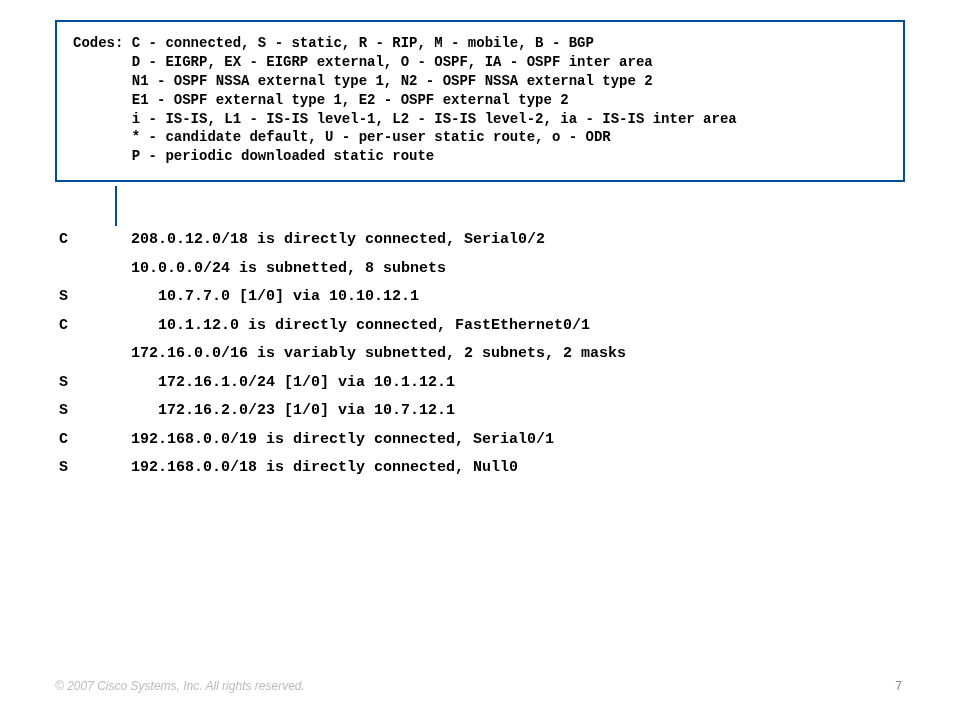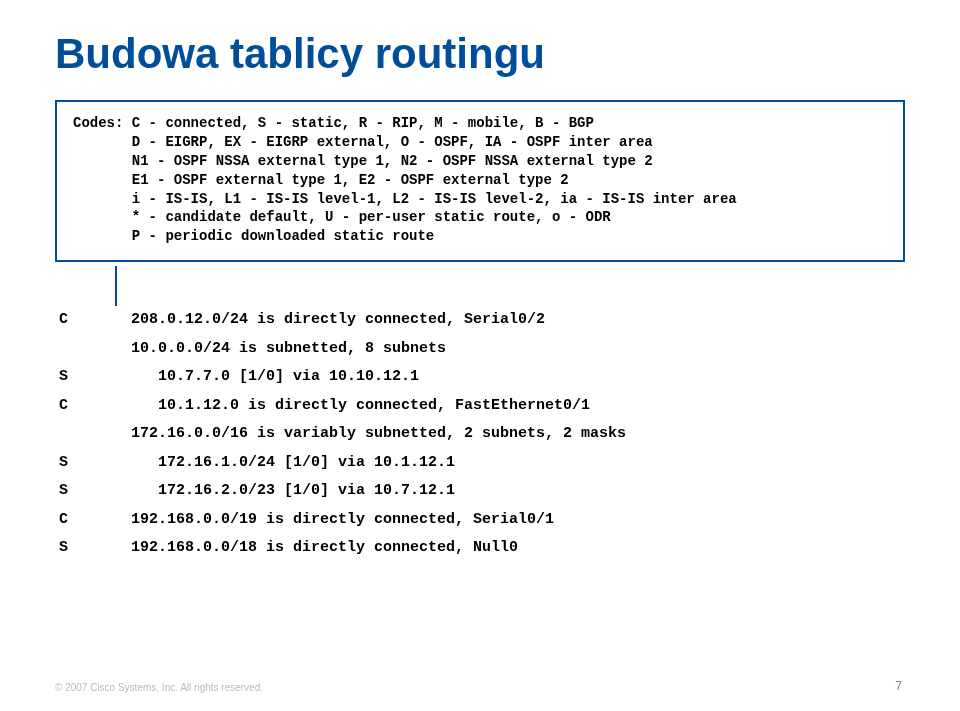--- a/index.html
+++ b/index.html
@@ -45,48 +45,48 @@
     font-weight: bold;
     color: #000;
     line-height: 1.9;
     white-space: pre;
     margin-left: 4px;
   }
   .footer {
     position: absolute;
     left: 55px;
     bottom: 18px;
-    font-size: 10px;
+    font-size: 12px;
     color: #bbbbbb;
+    font-style: italic;
   }
   .pagenum {
     position: absolute;
     right: 58px;
     bottom: 18px;
     font-size: 12px;
     color: #888888;
   }
 </style>
 </head>
 <body>
 
 <div class="slide">
-  <div class="title">Budowa tablicy routingu</div>
 
   <div class="codes-box"><span>Codes: C - connected, S - static, R - RIP, M - mobile, B - BGP</span>
 <span>       D - EIGRP, EX - EIGRP external, O - OSPF, IA - OSPF inter area</span>
 <span>       N1 - OSPF NSSA external type 1, N2 - OSPF NSSA external type 2</span>
 <span>       E1 - OSPF external type 1, E2 - OSPF external type 2</span>
 <span>       i - IS-IS, L1 - IS-IS level-1, L2 - IS-IS level-2, ia - IS-IS inter area</span>
 <span>       * - candidate default, U - per-user static route, o - ODR</span>
 <span>       P - periodic downloaded static route</span></div>
 
   <div class="connector"></div>
 
-  <div class="route-table"><span>C       208.0.12.0/24 is directly connected, Serial0/2</span>
+  <div class="route-table"><span>C       208.0.12.0/18 is directly connected, Serial0/2</span>
 <span>        10.0.0.0/24 is subnetted, 8 subnets</span>
 <span>S          10.7.7.0 [1/0] via 10.10.12.1</span>
 <span>C          10.1.12.0 is directly connected, FastEthernet0/1</span>
 <span>        172.16.0.0/16 is variably subnetted, 2 subnets, 2 masks</span>
 <span>S          172.16.1.0/24 [1/0] via 10.1.12.1</span>
 <span>S          172.16.2.0/23 [1/0] via 10.7.12.1</span>
 <span>C       192.168.0.0/19 is directly connected, Serial0/1</span>
 <span>S       192.168.0.0/18 is directly connected, Null0</span></div>
 </div>
 

